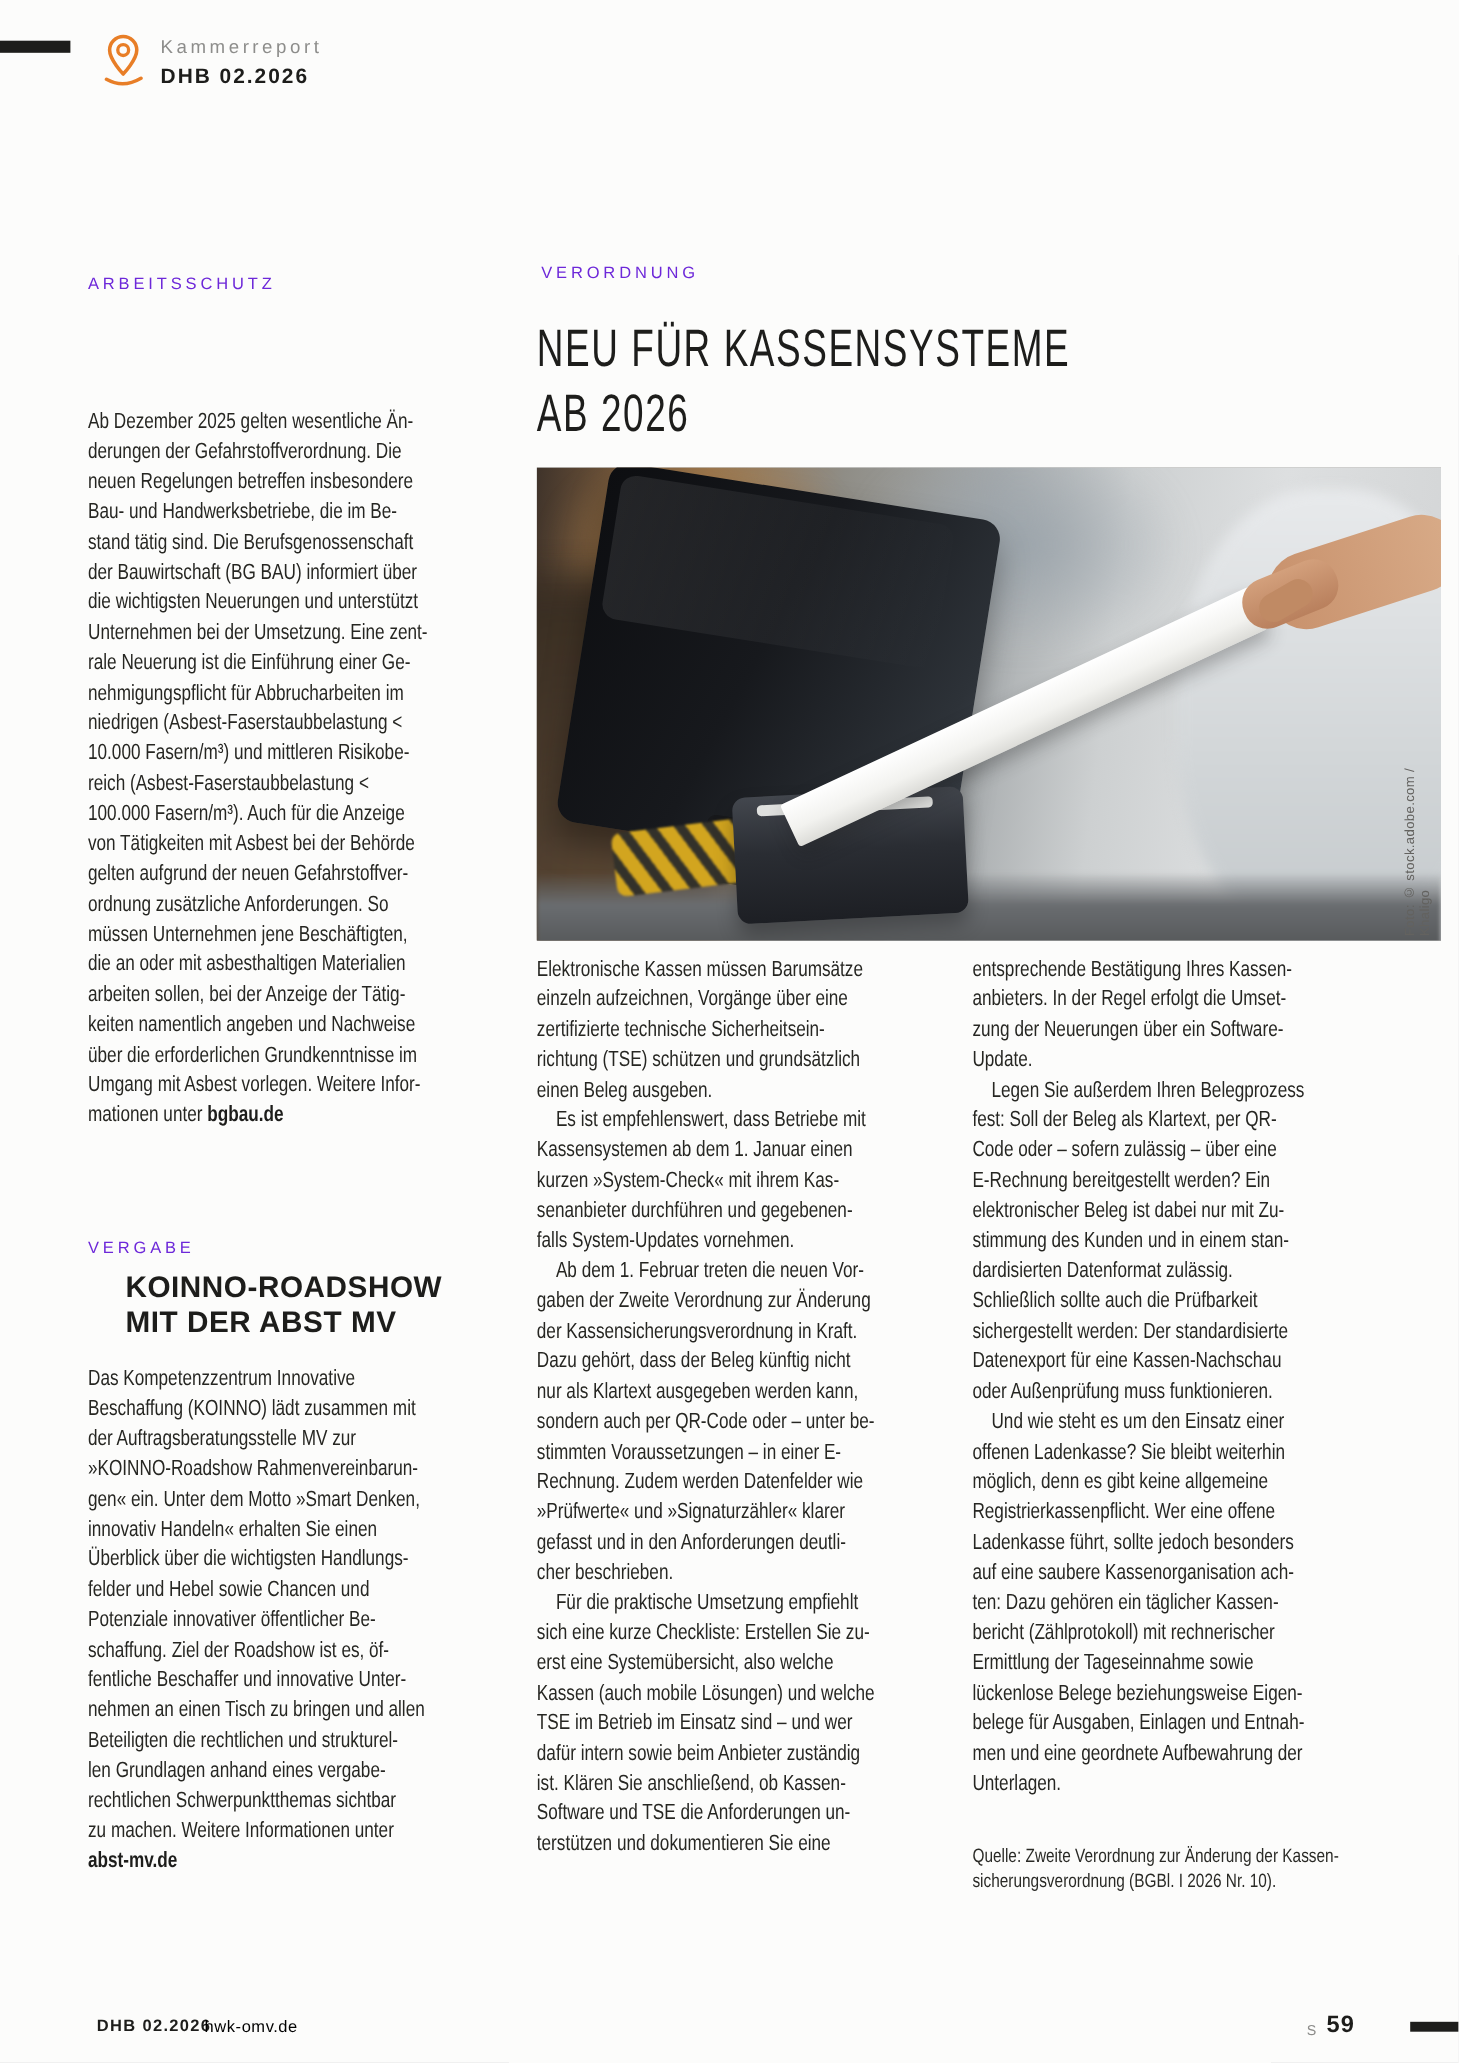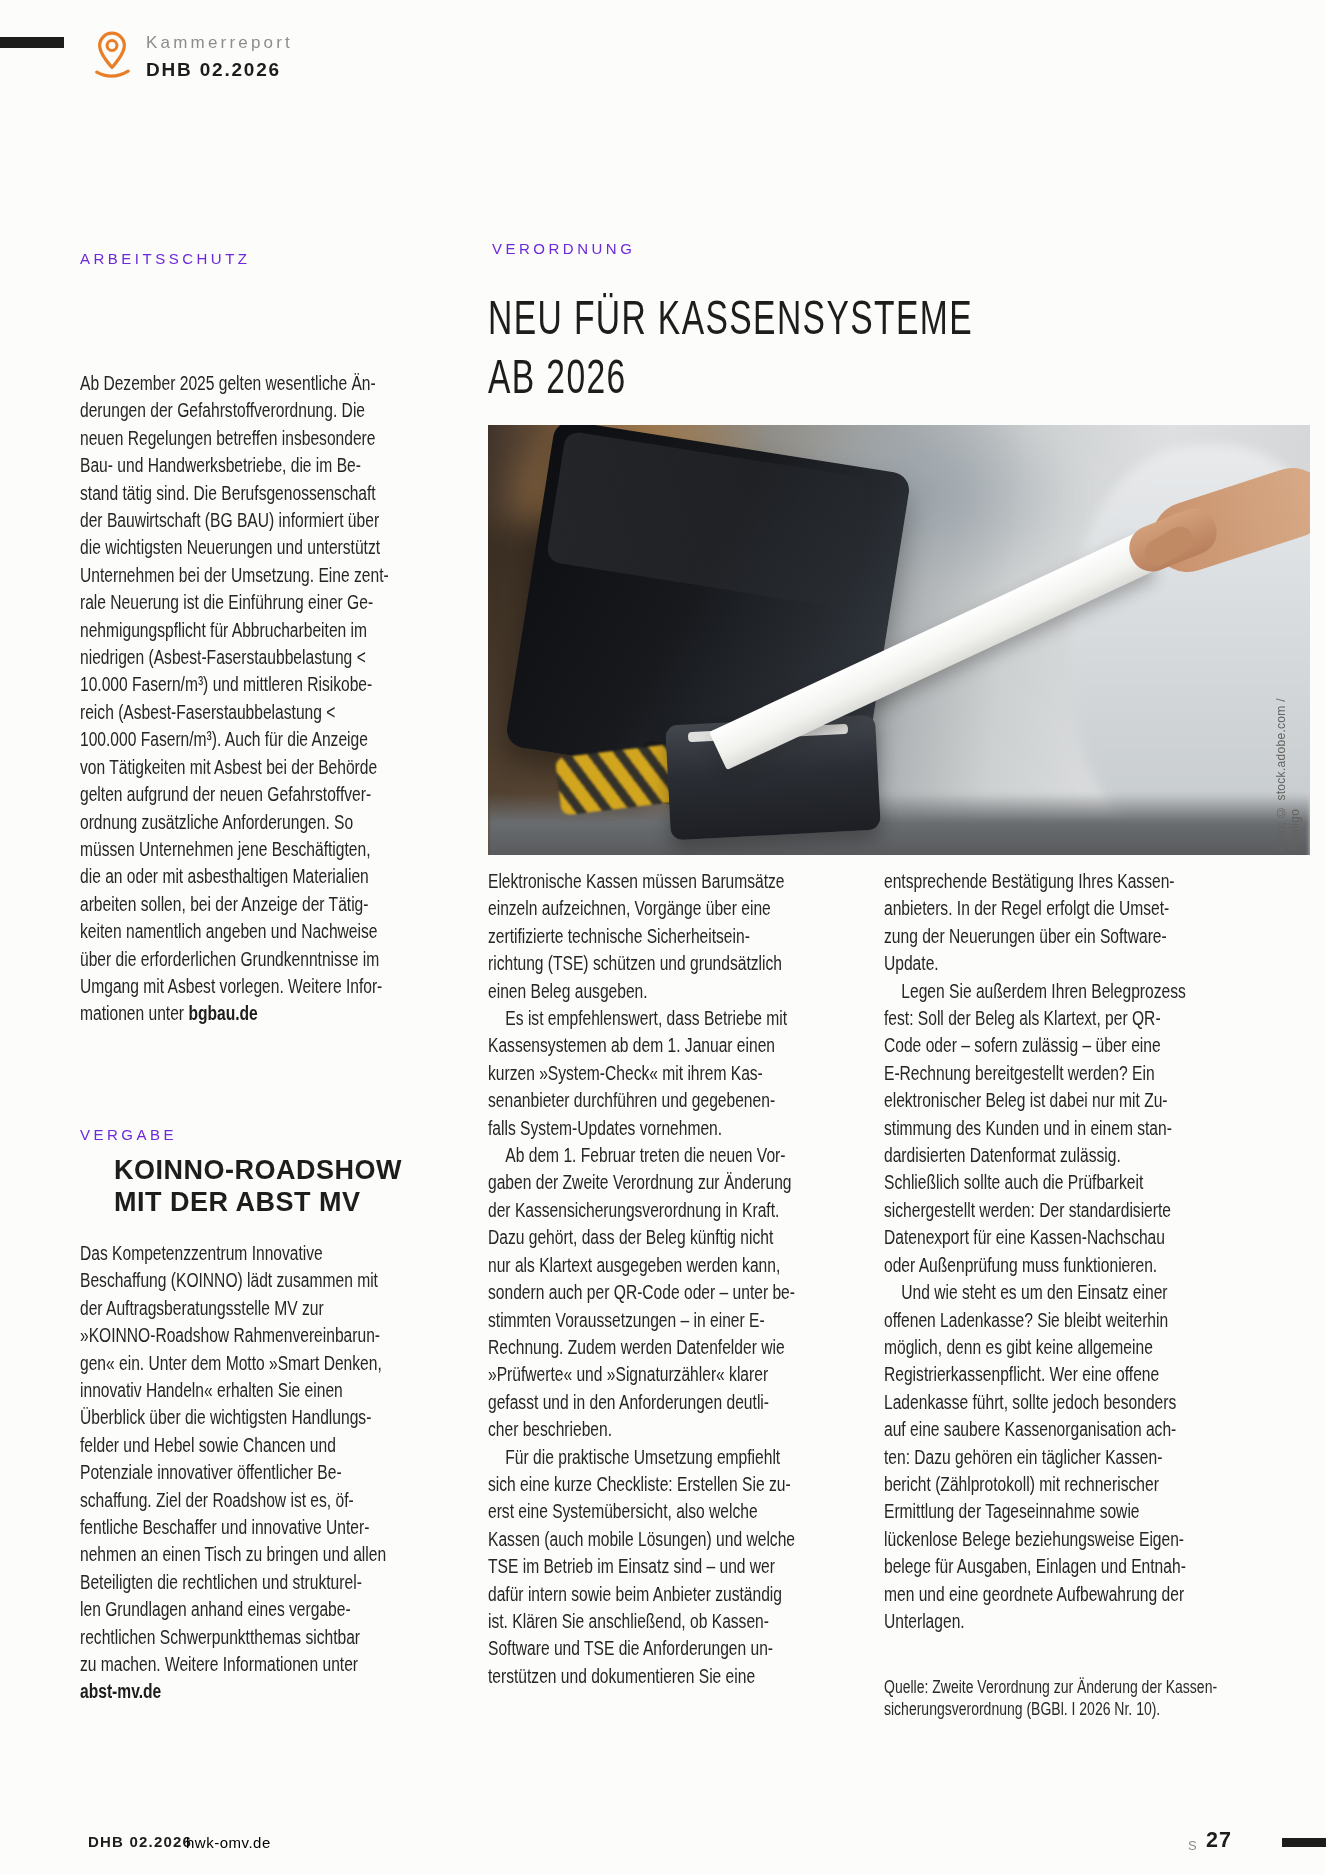--- a/index.html
+++ b/index.html
@@ -211,16 +211,16 @@
 lückenlose Belege beziehungsweise Eigen-
 belege für Ausgaben, Einlagen und Entnah-
 men und eine geordnete Aufbewahrung der
 Unterlagen.</div>
   <div class="abs source" style="left:884px;top:1676px;">Quelle: Zweite Verordnung zur Änderung der Kassen-
 sicherungsverordnung (BGBl. I 2026 Nr. 10).</div>
 
   <div class="foot-issue">DHB 02.2026</div>
   <div class="foot-site">hwk-omv.de</div>
   <div class="foot-s">S</div>
-  <div class="foot-num">27</div>
+  <div class="foot-num">59</div>
   <div class="end-bar"></div>
 
 </div>
 
 </body></html>

